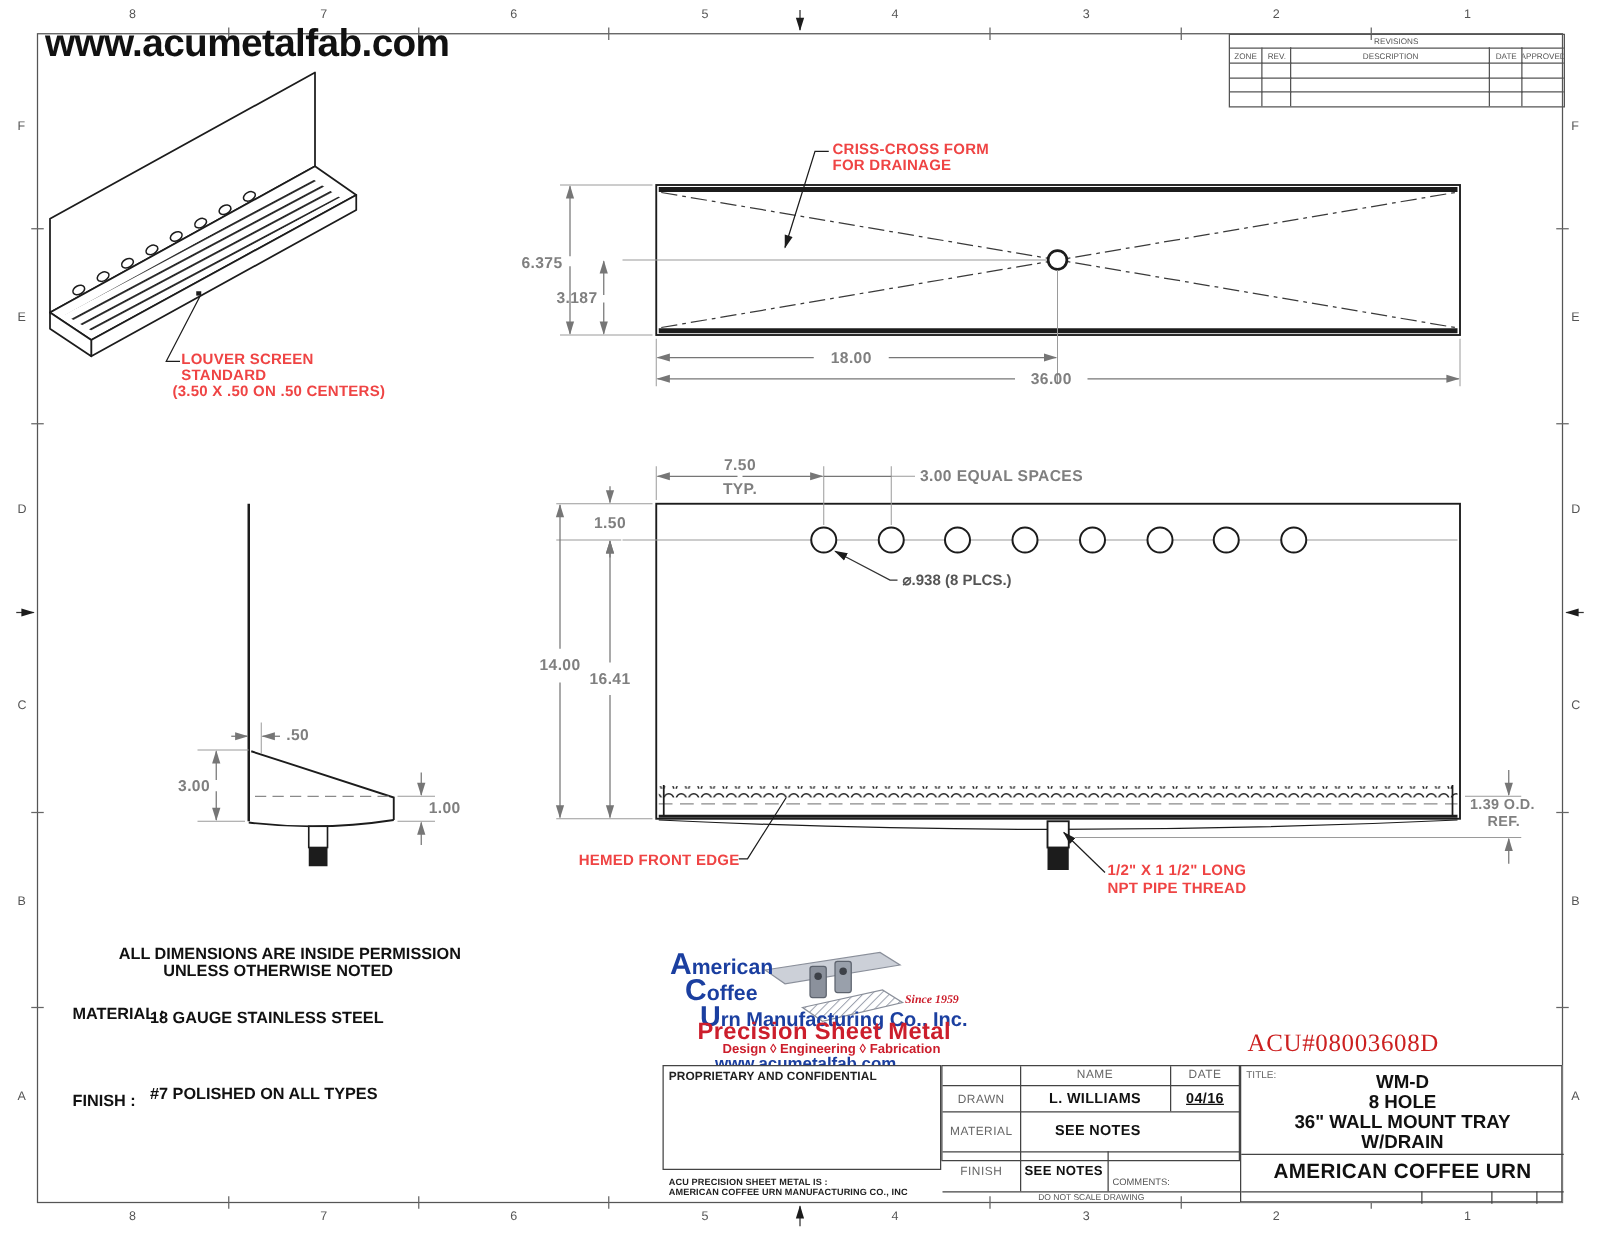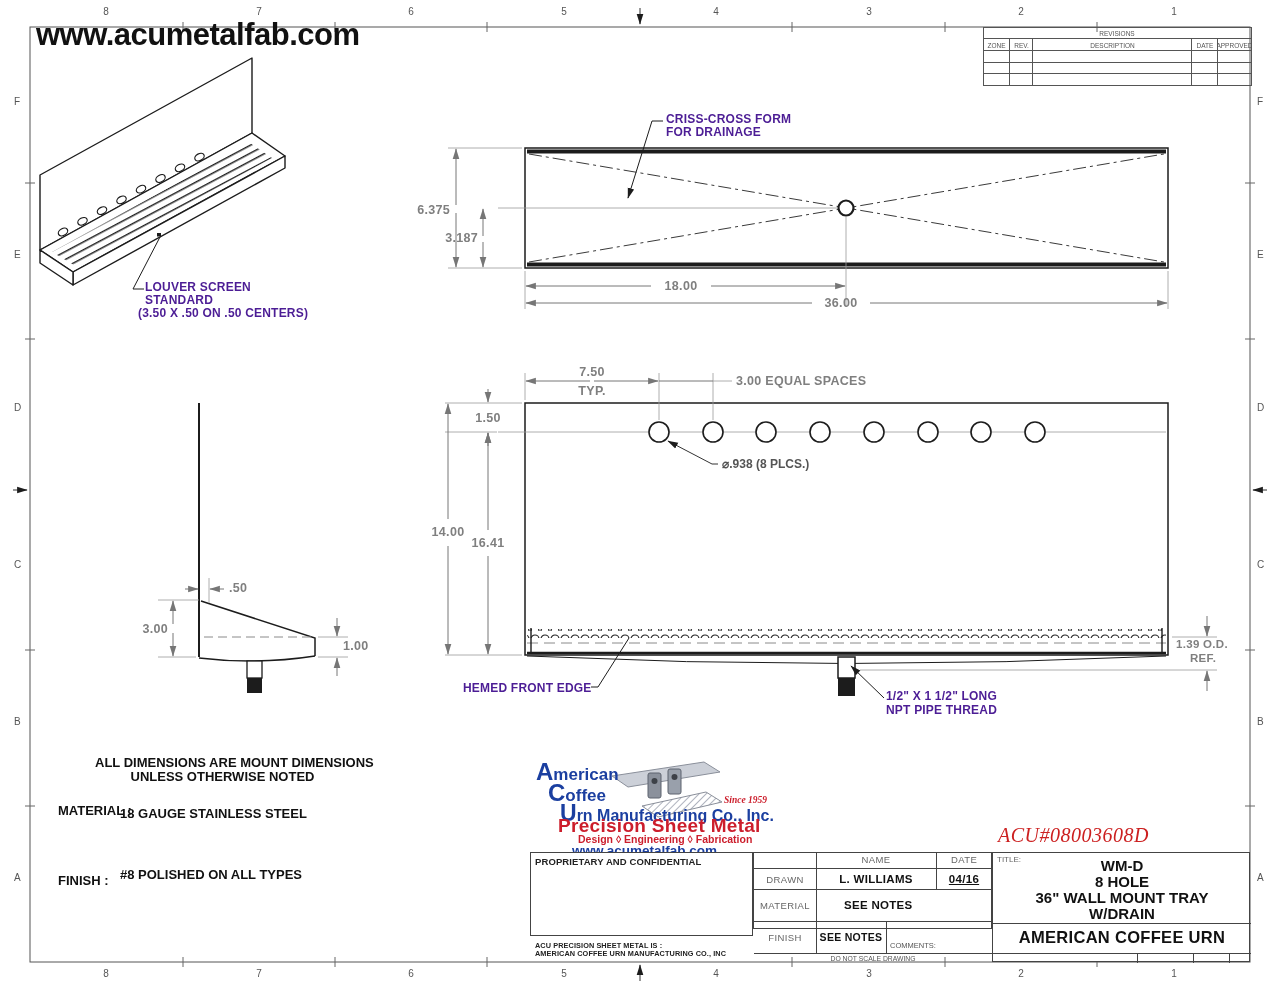--- a/index.html
+++ b/index.html
@@ -1,20 +1,20 @@
 <!DOCTYPE html>
 <html><head>
 <meta charset="utf-8">
 <style>
   html,body{margin:0;padding:0;background:#fff;}
   #sheet{position:relative;width:1280px;height:989px;background:#fff;overflow:hidden;
          font-family:"Liberation Sans",sans-serif;}
   .t{position:absolute;white-space:nowrap;}
   .dim{color:#7f7f7f;font-size:12.5px;font-weight:bold;letter-spacing:.3px;}
-  .lbl{color:#4c1d95;font-size:12px;font-weight:bold;letter-spacing:.2px;}
+  .lbl{color:#ef4444;font-size:12px;font-weight:bold;letter-spacing:.2px;}
   .zone{color:#555;font-size:10px;}
   .ctr{transform:translateX(-50%);}
   .rt{text-align:right;}
   svg{position:absolute;left:0;top:0;}
   
   .rev{position:absolute;left:983px;top:27px;width:267px;height:57px;border:1px solid #555;
        font-size:6.5px;color:#555;}
   .rev .cell{position:absolute;border-left:1px solid #555;border-top:1px solid #555;
              display:flex;align-items:center;justify-content:center;overflow:hidden;}
   
@@ -302,26 +302,26 @@
   <div class="t lbl" style="left:463px;top:681px;">HEMED FRONT EDGE</div>
   <div class="t lbl" style="left:886px;top:689px;">1/2" X 1 1/2" LONG</div>
   <div class="t lbl" style="left:886px;top:703px;">NPT PIPE THREAD</div>
   <div class="t dim" style="left:1176px;top:638px;font-size:11.5px;">1.39 O.D.</div>
   <div class="t dim" style="left:1190px;top:652px;font-size:11.5px;">REF.</div>
 
   <div class="t dim" style="left:229px;top:581px;">.50</div>
   <div class="t dim rt" style="left:130px;top:622px;width:38px;">3.00</div>
   <div class="t dim" style="left:343px;top:639px;">1.00</div>
 
-  <div class="t" style="left:95px;top:755px;width:255px;text-align:center;font-size:13px;font-weight:bold;color:#111;">ALL DIMENSIONS ARE MOUNT DIMENSIONS</div>
+  <div class="t" style="left:95px;top:755px;width:255px;text-align:center;font-size:13px;font-weight:bold;color:#111;">ALL DIMENSIONS ARE INSIDE PERMISSION</div>
   <div class="t" style="left:95px;top:769px;width:255px;text-align:center;font-size:13px;font-weight:bold;color:#111;">UNLESS OTHERWISE NOTED</div>
   <div class="t" style="left:58px;top:803px;font-size:13px;font-weight:bold;color:#111;">MATERIAL :</div>
   <div class="t" style="left:120px;top:806px;font-size:13px;font-weight:bold;color:#111;">18 GAUGE STAINLESS STEEL</div>
   <div class="t" style="left:58px;top:873px;font-size:13px;font-weight:bold;color:#111;">FINISH :</div>
-  <div class="t" style="left:120px;top:867px;font-size:13px;font-weight:bold;color:#111;">#8 POLISHED ON ALL TYPES</div>
+  <div class="t" style="left:120px;top:867px;font-size:13px;font-weight:bold;color:#111;">#7 POLISHED ON ALL TYPES</div>
 
   <div>
     <div class="t logo-blue" style="left:536px;top:758px;font-size:17px;font-weight:bold;">
       <span style="font-size:24px;">A</span><span>merican</span>
     </div>
     <div class="t logo-blue" style="left:548px;top:779px;font-size:17px;font-weight:bold;">
       <span style="font-size:24px;">C</span><span>offee</span>
     </div>
     <div class="t logo-blue" style="left:560px;top:800px;font-size:16px;font-weight:bold;">
       <span style="font-size:23px;">U</span><span>rn Manufacturing Co., Inc.</span>
@@ -354,21 +354,21 @@
     <div class="t tb-val" style="left:122px;top:20px;transform:translateX(-50%);">L. WILLIAMS</div>
     <div class="t tb-val" style="left:210px;top:20px;transform:translateX(-50%);text-decoration:underline;">04/16</div>
     <div class="t tb-lbl" style="left:31px;top:47px;transform:translateX(-50%);">MATERIAL</div>
     <div class="t tb-val" style="left:90px;top:46px;">SEE NOTES</div>
     <div class="t tb-lbl" style="left:31px;top:79px;transform:translateX(-50%);">FINISH</div>
     <div class="t tb-val" style="left:97px;top:78px;transform:translateX(-50%);font-size:10.5px;">SEE NOTES</div>
     <div class="t" style="left:136px;top:70px;font-size:7.5px;color:#555;margin-top:18px;">COMMENTS:</div>
     <div class="t" style="left:119px;top:102px;transform:translateX(-50%);font-size:6.8px;color:#555;">DO NOT SCALE DRAWING</div>
   </div>
 
-  <div class="t" style="left:998px;top:824px;font-size:20px;font-family:'Liberation Serif',serif;color:#cc2020;letter-spacing:.5px;font-style:italic;">ACU#08003608D</div>
+  <div class="t" style="left:998px;top:824px;font-size:20px;font-family:'Liberation Serif',serif;color:#cc2020;letter-spacing:.5px;">ACU#08003608D</div>
 
   <div class="tb" style="left:992px;top:852px;width:258px;height:110px;">
     <div class="t" style="left:4px;top:2px;font-size:8px;color:#666;">TITLE:</div>
     <div class="t" style="left:129px;top:4px;transform:translateX(-50%);font-size:15px;font-weight:bold;color:#111;">WM-D</div>
     <div class="t" style="left:129px;top:20px;transform:translateX(-50%);font-size:15px;font-weight:bold;color:#111;">8 HOLE</div>
     <div class="t" style="left:129px;top:36px;transform:translateX(-50%);font-size:15px;font-weight:bold;color:#111;">36" WALL MOUNT TRAY</div>
     <div class="t" style="left:129px;top:52px;transform:translateX(-50%);font-size:15px;font-weight:bold;color:#111;">W/DRAIN</div>
     <div style="position:absolute;left:0;top:70px;width:258px;border-top:1px solid #444;"></div>
     <div class="t" style="left:129px;top:75px;transform:translateX(-50%);font-size:16.5px;font-weight:bold;color:#111;letter-spacing:.3px;">AMERICAN COFFEE URN</div>
     <div style="position:absolute;left:0;top:100px;width:258px;border-top:1px solid #444;"></div>

